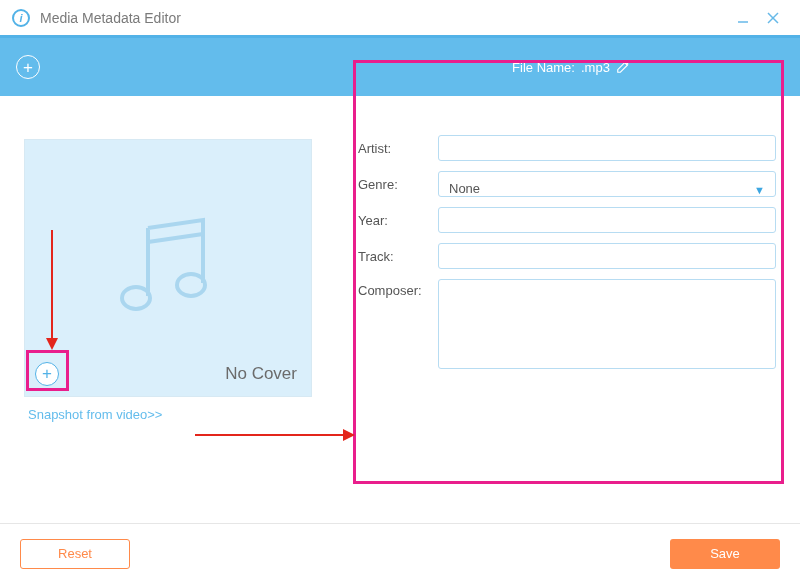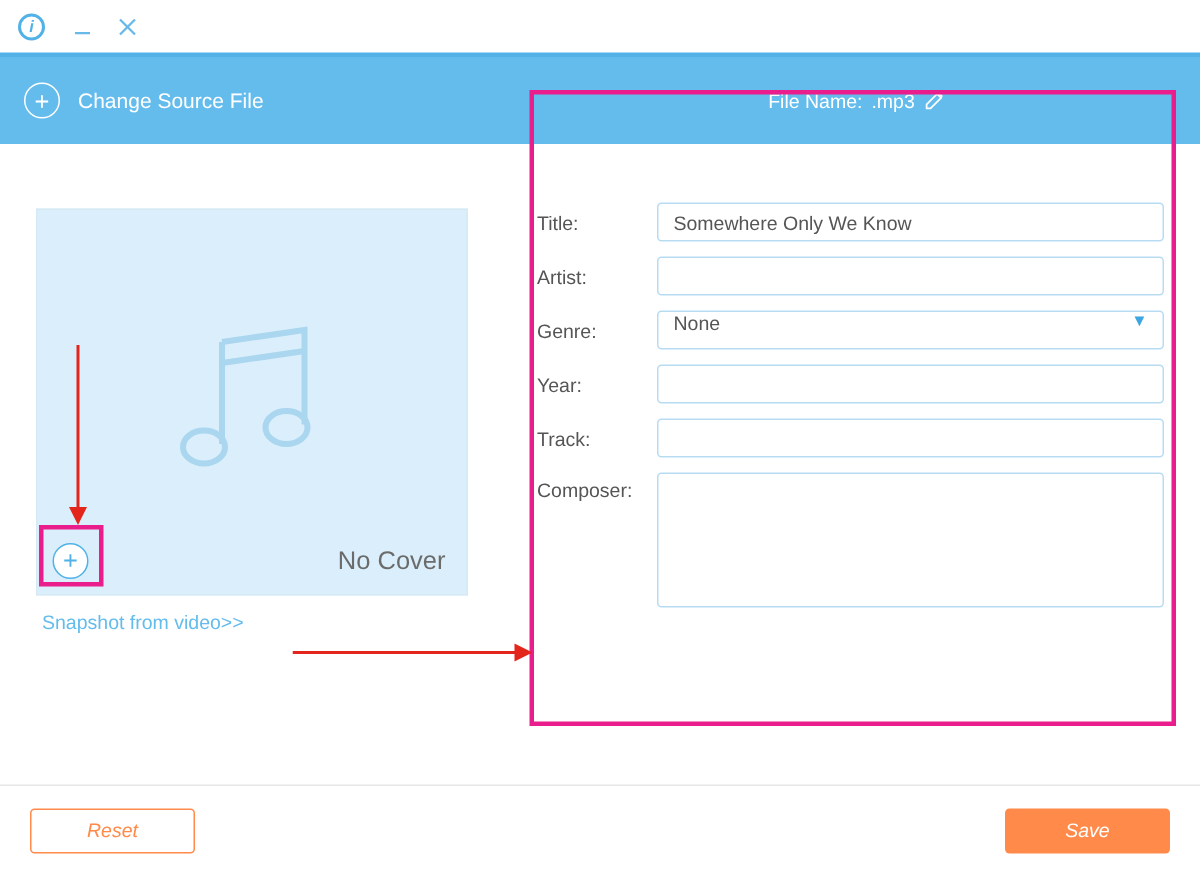--- a/index.html
+++ b/index.html
@@ -22,59 +22,59 @@
 .music-note { width: 120px; height: 120px; }
 .add-cover { position: absolute; left: 10px; bottom: 10px; width: 24px; height: 24px; border: 1.5px solid #52b2e7; border-radius: 50%; display: flex; align-items: center; justify-content: center; color: #52b2e7; font-size: 17px; background: #fff; cursor: pointer; }
 .no-cover { position: absolute; right: 14px; bottom: 12px; color: #6b6b6b; font-size: 17px; }
 .snapshot { position: absolute; left: 28px; top: 308px; color: #63bcec; font-size: 13px; cursor: pointer; }
 
 .form { position: absolute; left: 358px; top: 36px; right: 24px; }
 .row { display: flex; align-items: center; margin-bottom: 10px; }
 .row label { width: 80px; color: #555; font-size: 13px; }
 .row input, .row .select, .row textarea { flex: 1; border: 1px solid #b7dcf2; border-radius: 3px; height: 26px; padding: 0 10px; font-size: 13px; color: #555; background: #fff; }
 .row textarea { height: 90px; padding: 6px 10px; resize: none; }
-.row .select { display: flex; align-items: flex-start; justify-content: space-between; cursor: pointer; }
+.row .select { display: flex; align-items: flex-end; justify-content: space-between; cursor: pointer; }
 .row .select .caret { color: #3da6e1; font-size: 11px; }
 .row.comments { align-items: flex-start; }
 .row.comments label { padding-top: 4px; }
 
-.footer { position: absolute; bottom: 0; left: 0; right: 0; height: 60px; border-top: 1px solid #e6e6e6; display: flex; align-items: center; padding: 0 20px; background: #fff; font-style: italic; }
+.footer { position: absolute; bottom: 0; left: 0; right: 0; height: 60px; border-top: 1px solid #e6e6e6; display: flex; align-items: center; padding: 0 20px; background: #fff; }
 .btn { height: 30px; border-radius: 3px; display: flex; align-items: center; justify-content: center; font-size: 13px; cursor: pointer; padding: 0 20px; min-width: 110px; }
 .btn-reset { border: 1px solid #ff8a4a; color: #ff8a4a; background: #fff; }
 .btn-save, .btn-cancel { background: #ff8a4a; color: #fff; margin-left: 12px; }
 .footer .spacer { flex: 1; }
 
 
 .anno-box1 { position: absolute; left: 26px; top: 350px; width: 43px; height: 41px; border: 3px solid #e91e8c; pointer-events: none; }
 .anno-box2 { position: absolute; left: 353px; top: 60px; width: 431px; height: 424px; border: 3px solid #e91e8c; pointer-events: none; }
 .arrow1 { position: absolute; left: 42px; top: 230px; pointer-events: none; }
 .arrow2 { position: absolute; left: 195px; top: 425px; pointer-events: none; }
 </style>
 </head>
 <body>
 
 <div class="titlebar">
   <div class="app-icon">i</div>
+  <div class="title">Media Metadata Editor</div>
   <div class="win-btn">
     <svg width="14" height="14" viewBox="0 0 14 14">
         <line x1="2" y1="11" x2="12" y2="11" stroke="#67b9e8" stroke-width="1.5"></line>
       </svg>
   </div>
   <div class="win-btn">
     <svg width="14" height="14" viewBox="0 0 14 14">
         <line x1="2" y1="2" x2="12" y2="12" stroke="#67b9e8" stroke-width="1.5"></line>
         <line x1="12" y1="2" x2="2" y2="12" stroke="#67b9e8" stroke-width="1.5"></line>
       </svg>
   </div>
 </div>
 
 <div class="toolbar">
   <div class="change-src">
     <div class="plus-circle">+</div>
-    <span>Change Source File</span>
   </div>
   <div class="file-name-wrap">
     <span>File Name:</span>
     <span>.mp3</span>
     <svg class="pencil" viewBox="0 0 16 16">
         <path d="M2 14 L2 11 L10 3 L13 6 L5 14 Z M11 2 L14 5" fill="none" stroke="#fff" stroke-width="1.3"></path>
       </svg>
   </div>
 </div>
 
@@ -85,24 +85,20 @@
       <path d="M40 34 L95 26" fill="none" stroke="#aad6ef" stroke-width="4"></path>
       <ellipse cx="28" cy="90" rx="14" ry="11" fill="none" stroke="#aad6ef" stroke-width="4"></ellipse>
       <ellipse cx="83" cy="77" rx="14" ry="11" fill="none" stroke="#aad6ef" stroke-width="4"></ellipse>
     </svg>
     <div class="add-cover">+</div>
     <div class="no-cover">No Cover</div>
   </div>
   <div class="snapshot">Snapshot from video&gt;&gt;</div>
 
   <div class="form">
-    <div class="row">
-      <label>Title:</label>
-      <input type="text" value="Somewhere Only We Know" style="">
-    </div>
     <div class="row">
       <label>Artist:</label>
       <input type="text" value="" style="">
     </div>
     <div class="row">
       <label>Genre:</label>
       <div class="select">
         <span>None</span>
         <span class="caret">▼</span>
       </div>

